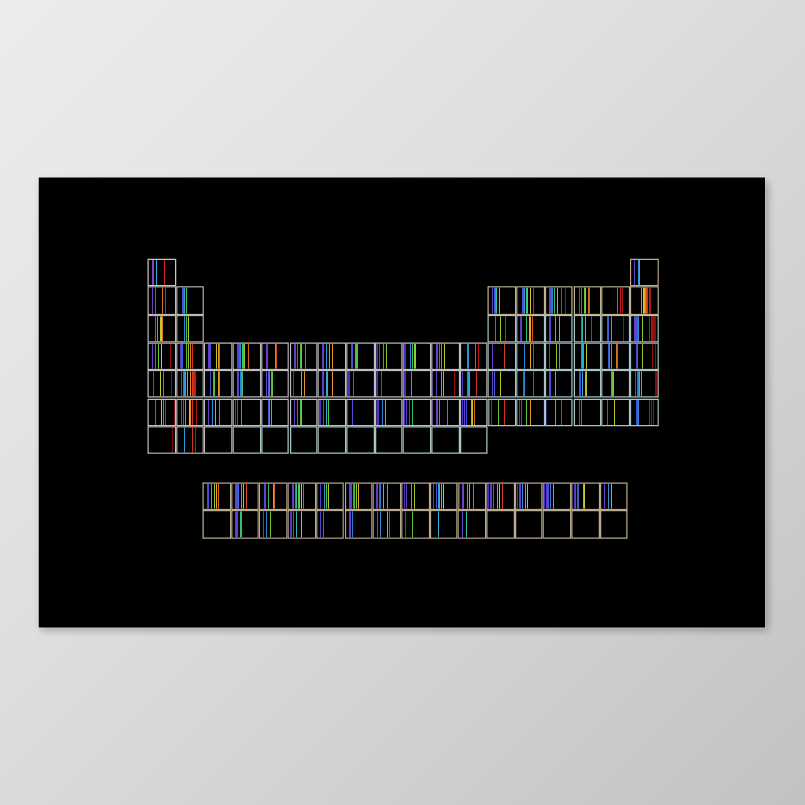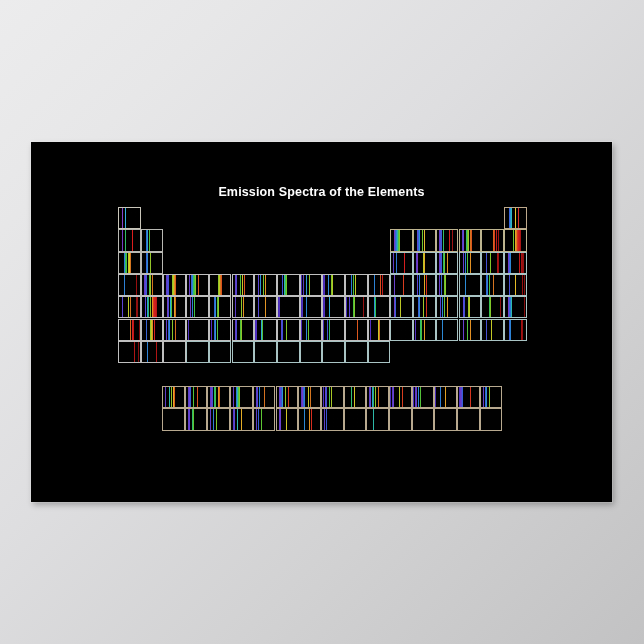--- a/index.html
+++ b/index.html
@@ -69,21 +69,20 @@
     height: 100%;
   }
 </style>
 </head>
 <body>
 
 <div id="page">
 
   <div id="poster">
 
-    <div id="poster-title">Emission Spectra of the Elements</div>
 
     <div id="table-area">
         <div class="cell" style="left: 87px; top: 65px; width: 22.7px; height: 22.3px; border: 1px solid rgb(201, 198, 186);">
           <div class="spectrum" style="background: linear-gradient(to right, rgb(0, 0, 0) 0%, rgb(0, 0, 0) 13.49%, rgb(140, 70, 214) 13.49%, rgb(140, 70, 214) 16.69%, rgb(0, 0, 0) 16.69%, rgb(0, 0, 0) 18.02%, rgb(75, 95, 224) 18.02%, rgb(75, 95, 224) 21.22%, rgb(0, 0, 0) 21.22%, rgb(0, 0, 0) 27.83%, rgb(53, 184, 232) 27.83%, rgb(53, 184, 232) 31.03%, rgb(0, 0, 0) 31.03%, rgb(0, 0, 0) 59.91%, rgb(224, 32, 32) 59.91%, rgb(224, 32, 32) 63.11%, rgb(0, 0, 0) 63.11%, rgb(0, 0, 0) 100%); opacity: 0.95;"></div>
         </div>
         <div class="cell" style="left: 472.9px; top: 65px; width: 22.7px; height: 22.3px; border: 1px solid rgb(189, 169, 140);">
           <div class="spectrum" style="background: linear-gradient(to right, rgb(0, 0, 0) 0%, rgb(0, 0, 0) 11.98%, rgb(106, 63, 208) 11.98%, rgb(106, 63, 208) 15.18%, rgb(0, 0, 0) 15.18%, rgb(0, 0, 0) 20.48%, rgb(58, 106, 232) 20.48%, rgb(58, 106, 232) 23.68%, rgb(0, 0, 0) 23.68%, rgb(0, 0, 0) 25%, rgb(47, 159, 224) 25%, rgb(47, 159, 224) 28.2%, rgb(0, 0, 0) 28.2%, rgb(0, 0, 0) 28.97%, rgb(47, 192, 200) 28.97%, rgb(47, 192, 200) 32.17%, rgb(0, 0, 0) 32.17%, rgb(0, 0, 0) 32.17%, rgb(52, 208, 106) 32.17%, rgb(52, 208, 106) 34.05%, rgb(0, 0, 0) 34.05%, rgb(0, 0, 0) 47.08%, rgb(240, 208, 48) 47.08%, rgb(240, 208, 48) 50.28%, rgb(0, 0, 0) 50.28%, rgb(0, 0, 0) 62.17%, rgb(224, 48, 48) 62.17%, rgb(224, 48, 48) 65.37%, rgb(0, 0, 0) 65.37%, rgb(0, 0, 0) 69.53%, rgb(184, 28, 28) 69.53%, rgb(184, 28, 28) 72.73%, rgb(0, 0, 0) 72.73%, rgb(0, 0, 0) 100%); opacity: 0.95;"></div>
         </div>
         <div class="cell" style="left: 87px; top: 87.3px; width: 22.7px; height: 22.3px; border: 1px solid rgb(185, 185, 179);">
           <div class="spectrum" style="background: linear-gradient(to right, rgb(0, 0, 0) 0%, rgb(0, 0, 0) 14.06%, rgb(122, 63, 207) 14.06%, rgb(122, 63, 207) 17.26%, rgb(0, 0, 0) 17.26%, rgb(0, 0, 0) 22.93%, rgb(47, 107, 224) 22.93%, rgb(47, 107, 224) 26.13%, rgb(0, 0, 0) 26.13%, rgb(0, 0, 0) 29.91%, rgb(47, 196, 106) 29.91%, rgb(47, 196, 106) 33.11%, rgb(0, 0, 0) 33.11%, rgb(0, 0, 0) 51.23%, rgb(224, 122, 32) 51.23%, rgb(224, 122, 32) 54.43%, rgb(0, 0, 0) 54.43%, rgb(0, 0, 0) 62.55%, rgb(232, 31, 31) 62.55%, rgb(232, 31, 31) 65.75%, rgb(0, 0, 0) 65.75%, rgb(0, 0, 0) 100%); opacity: 0.95;"></div>

